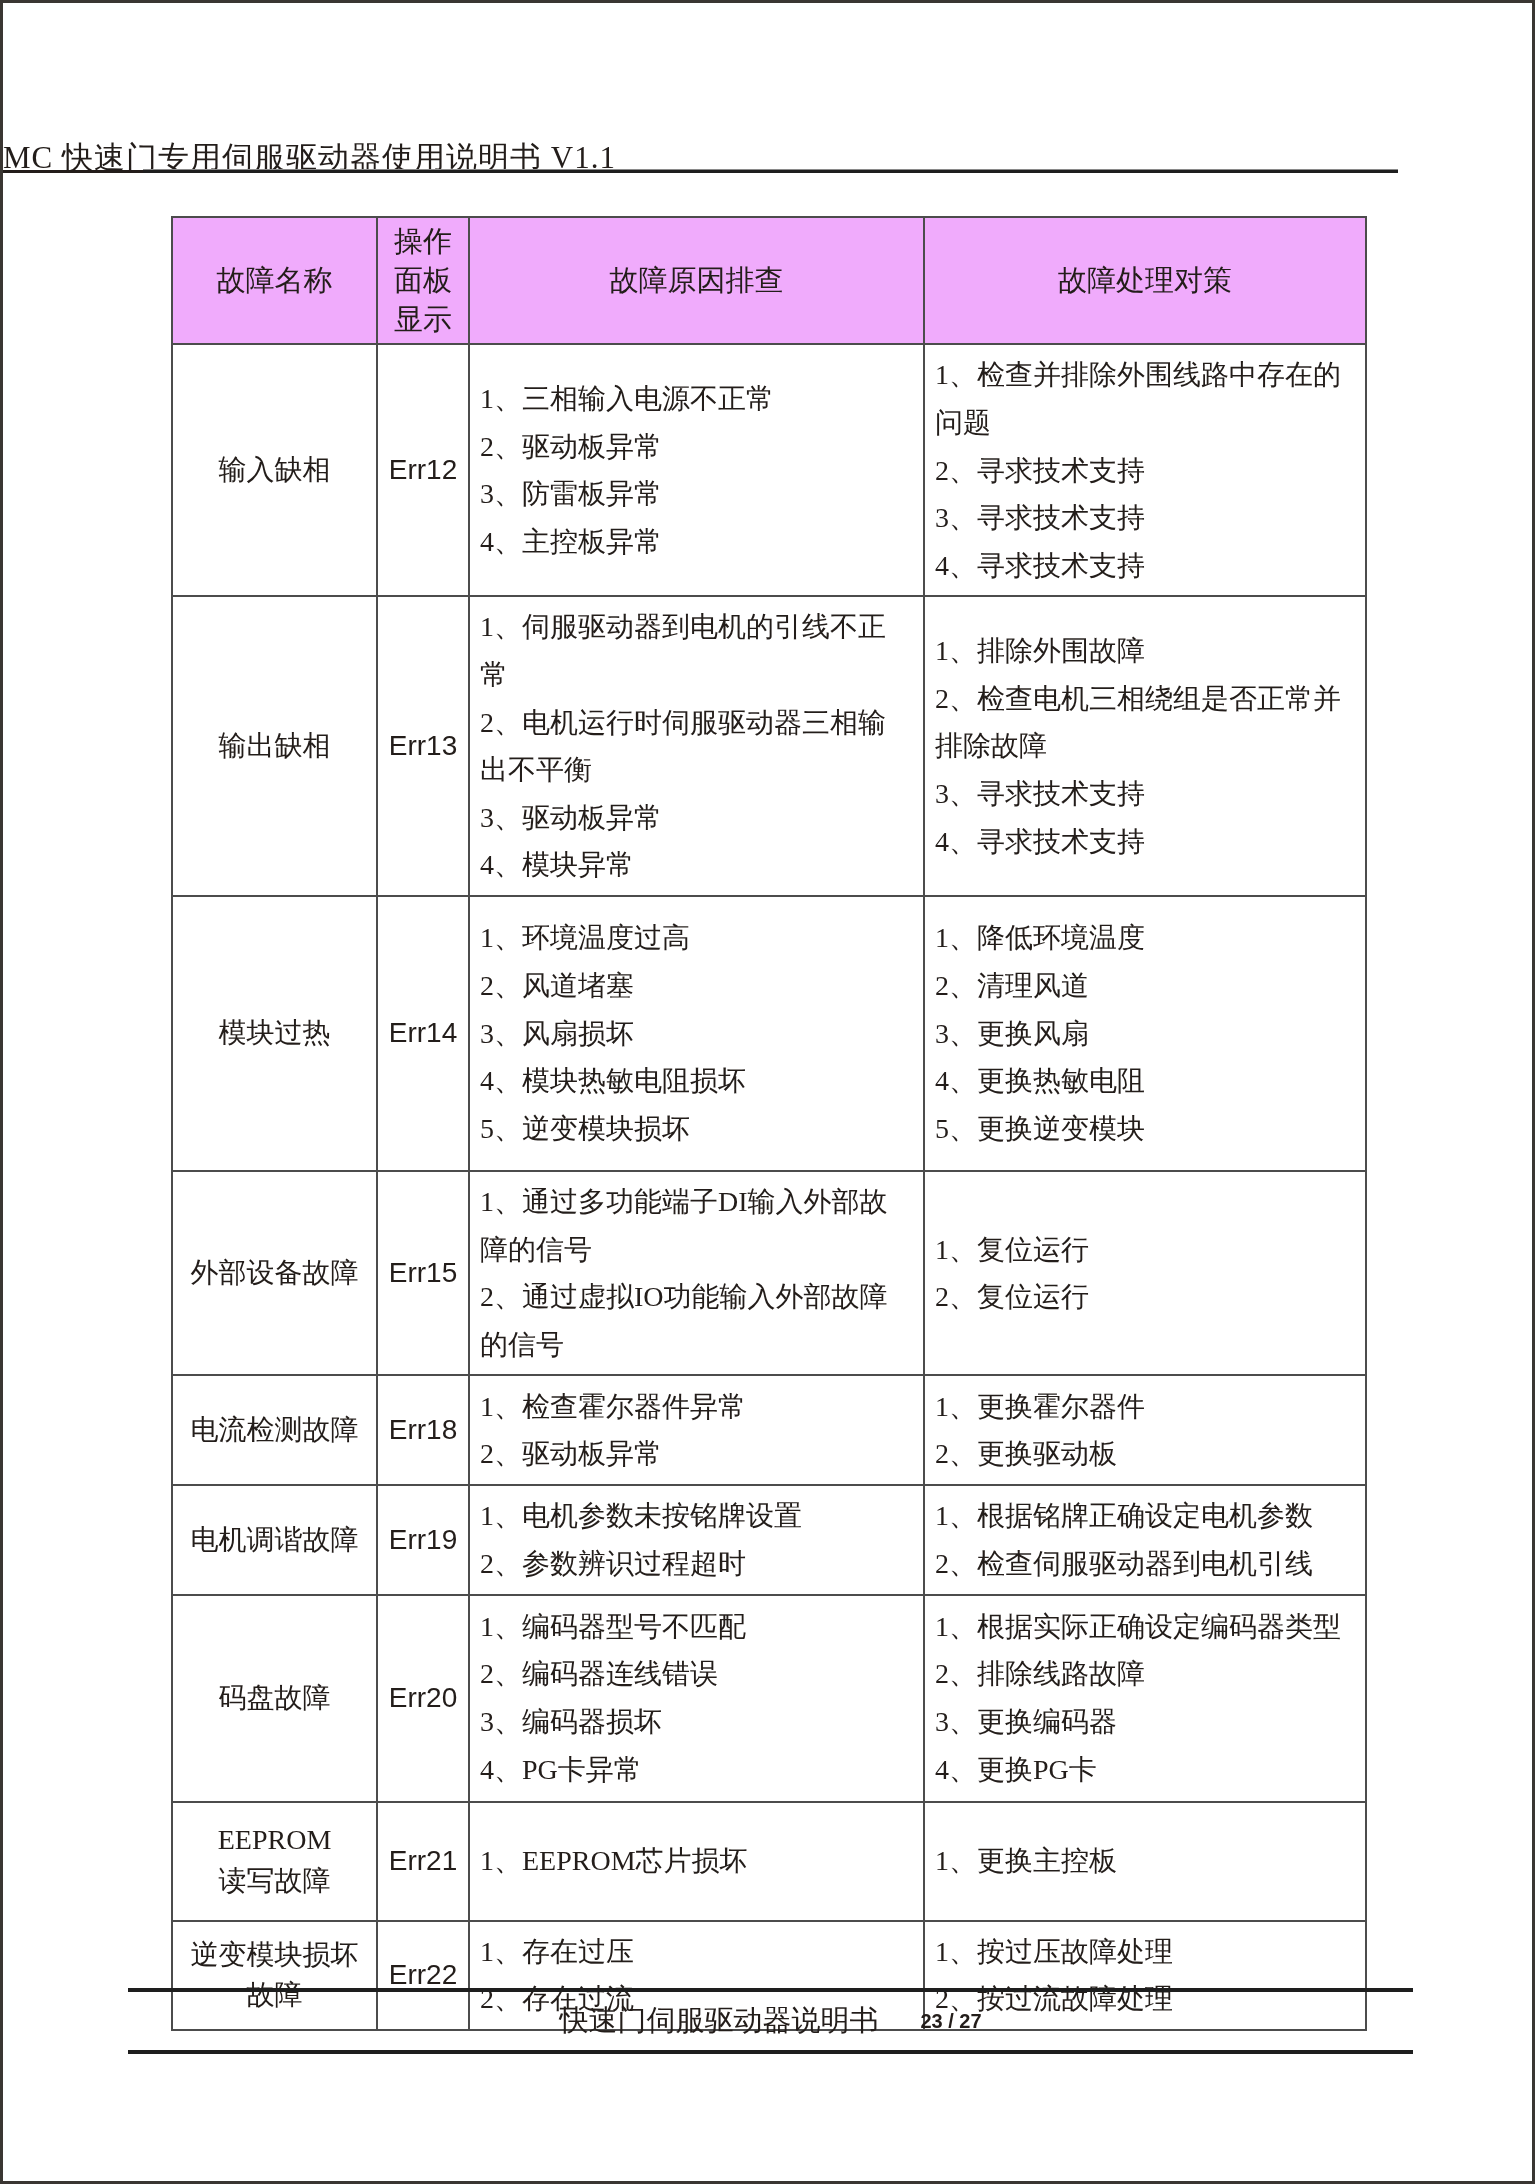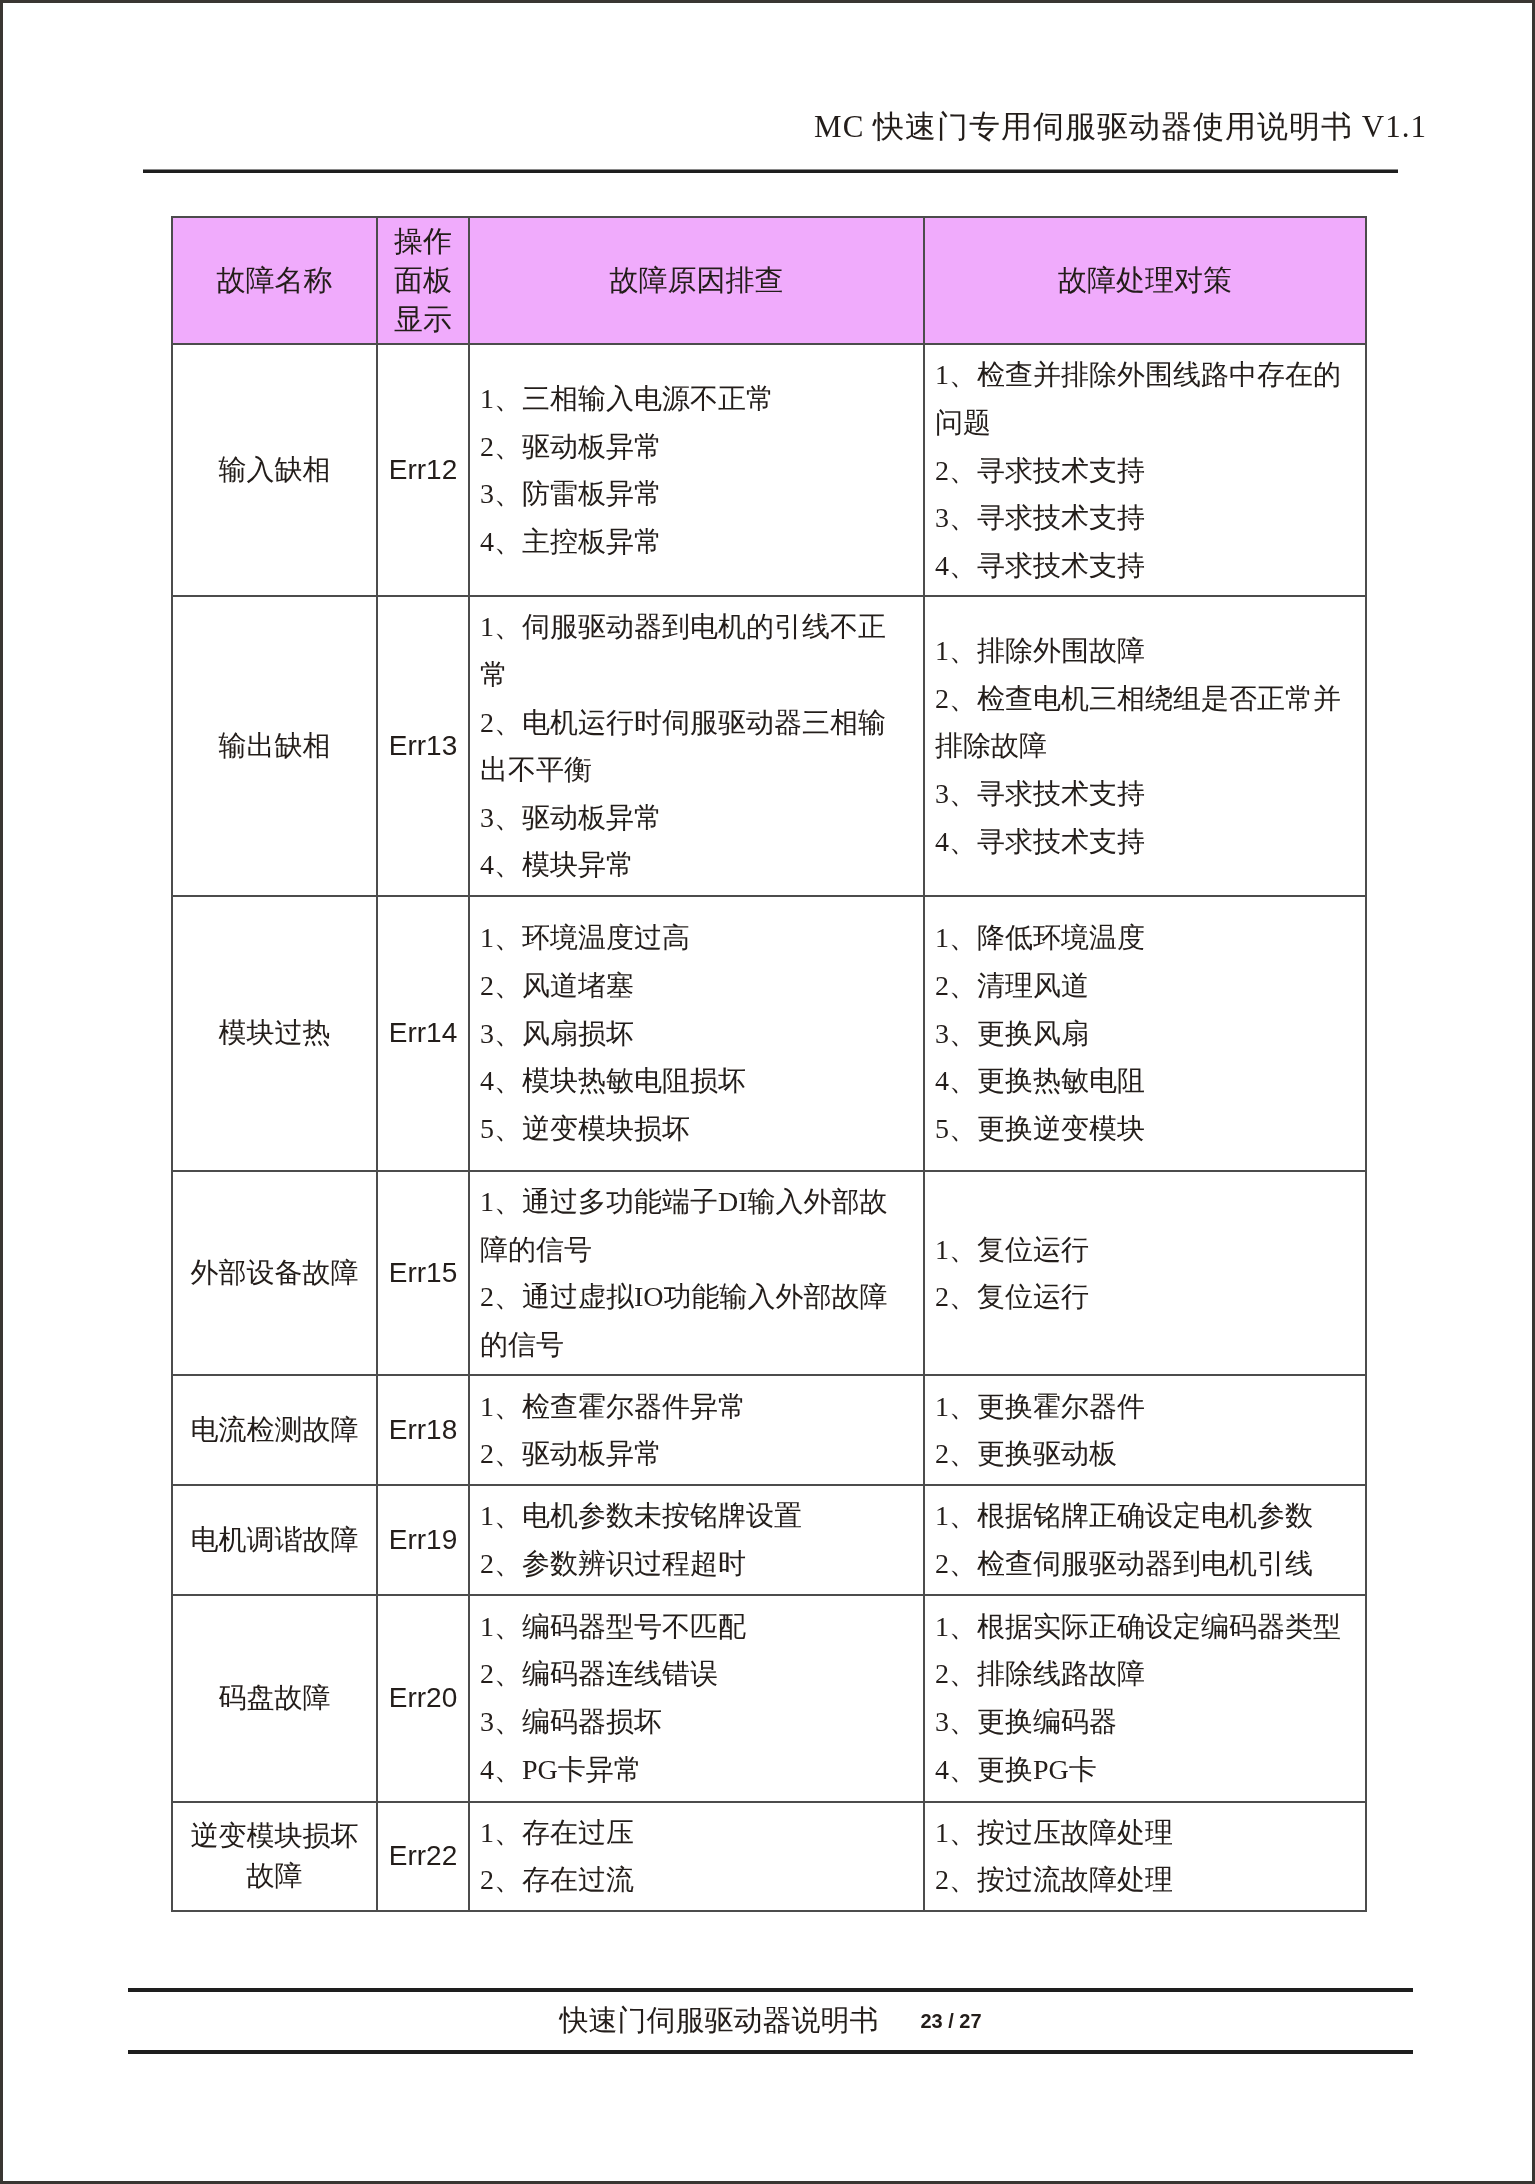--- a/index.html
+++ b/index.html
@@ -9,27 +9,28 @@
     width: 1535px;
     height: 2184px;
     background: #ffffff;
     border: 3px solid #3a3632;
     font-family: "Liberation Serif", "DejaVu Serif", serif;
     color: #231d1a;
     overflow: hidden;
   }
   .doc-title {
     position: absolute;
-    top: 103px;
+    top: 134px;
     left: 0;
     width: 1424px;
-    text-align: right;
+    text-align: left;
     font-size: 31px;
     letter-spacing: 1px;
     white-space: nowrap;
+    text-decoration: underline;
   }
   .header-rule {
     position: absolute;
     top: 166px;
     left: 140px;
     width: 1255px;
     height: 4px;
     background: #1e1e1e;
     border-top: 1px solid #8a8a8a;
   }
@@ -208,20 +209,27 @@
     <td class="cell-list">1、编码器型号不匹配
 2、编码器连线错误
 3、编码器损坏
 4、PG卡异常</td>
     <td class="cell-list">1、根据实际正确设定编码器类型
 2、排除线路故障
 3、更换编码器
 4、更换PG卡</td>
   </tr>
 
+  <tr style="height: 119px;">
+    <td class="cell-name">EEPROM
+读写故障</td>
+    <td class="cell-code">Err21</td>
+    <td class="cell-list">1、EEPROM芯片损坏</td>
+    <td class="cell-list">1、更换主控板</td>
+  </tr>
 
   <tr style="height: 93px;">
     <td class="cell-name">逆变模块损坏
 故障</td>
     <td class="cell-code">Err22</td>
     <td class="cell-list">1、存在过压
 2、存在过流</td>
     <td class="cell-list">1、按过压故障处理
 2、按过流故障处理</td>
   </tr>

